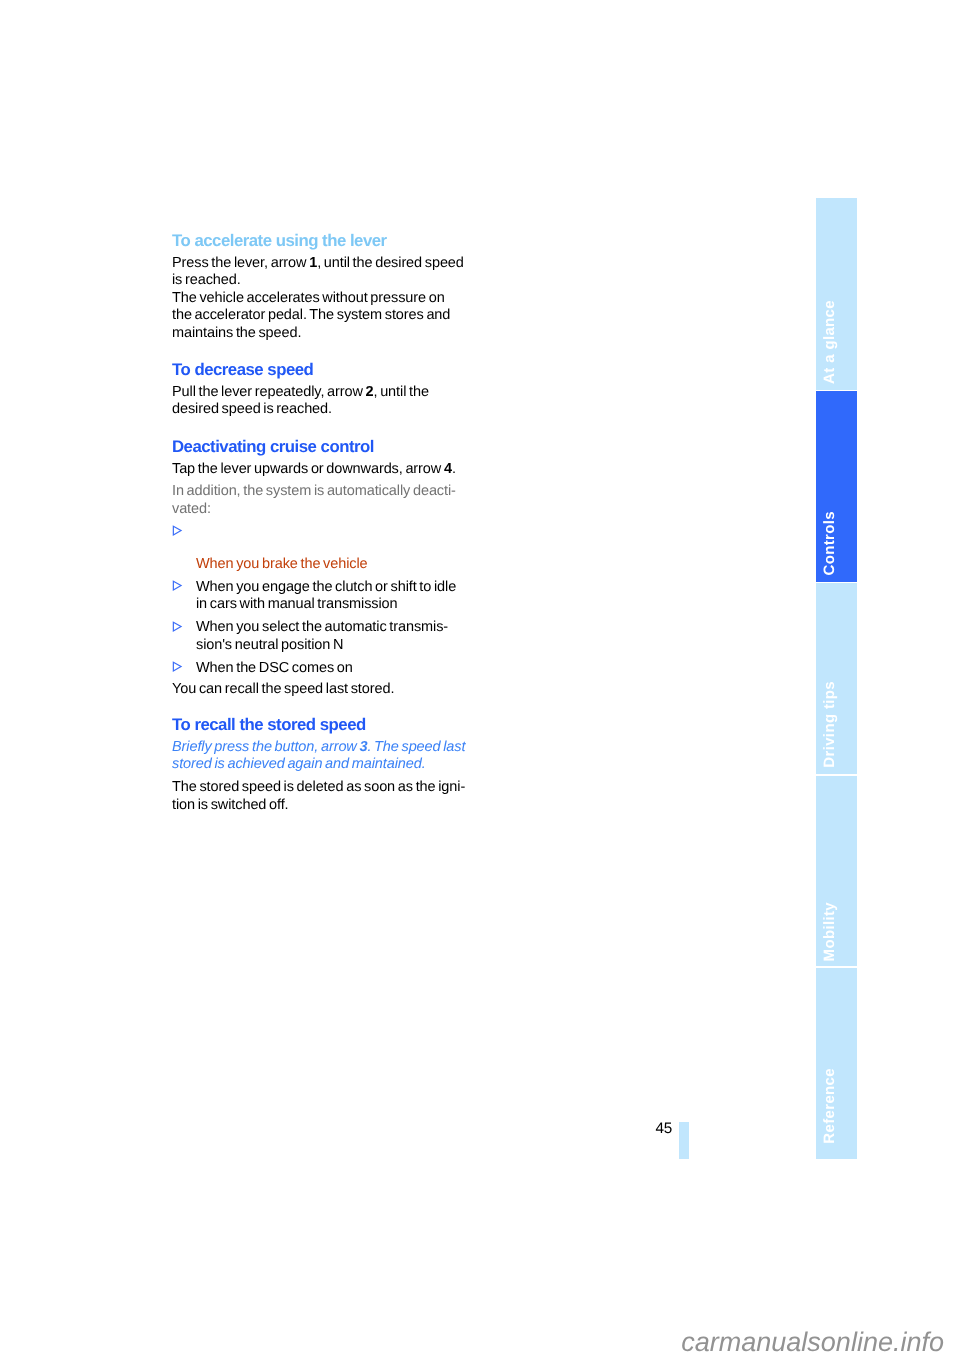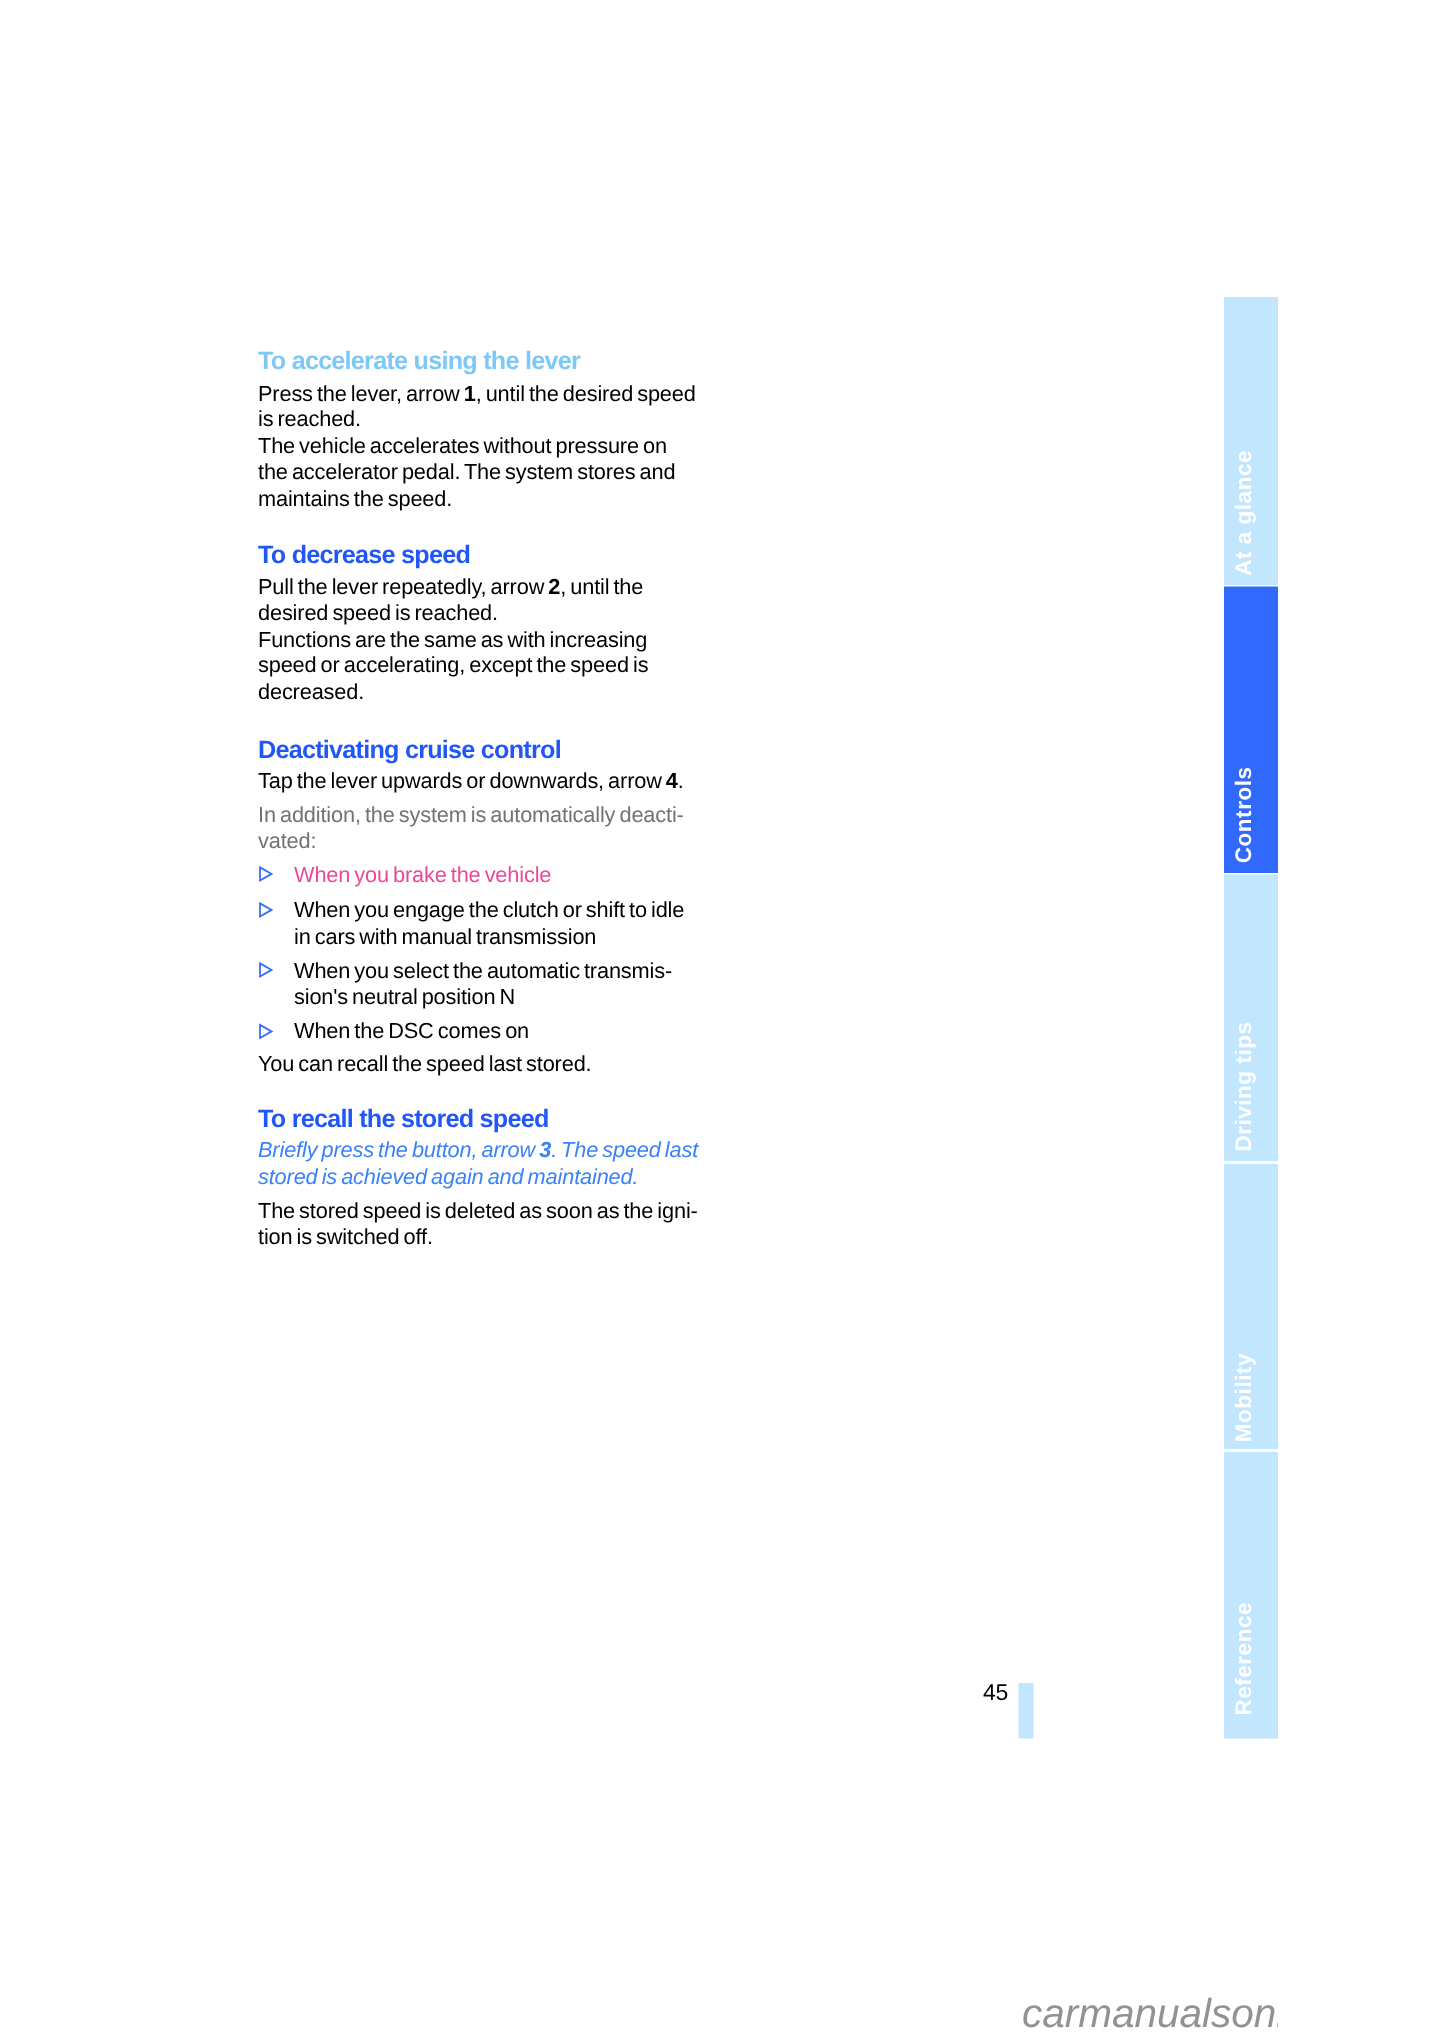--- a/index.html
+++ b/index.html
@@ -1,19 +1,19 @@
 <!DOCTYPE html>
 <html><head>
 <meta charset="utf-8">
 <title>Manual page</title>
 <style>
   html,body{margin:0;padding:0;background:#ffffff;}
   body{width:960px;height:1358px;font-family:"Liberation Sans",sans-serif;
         -webkit-font-smoothing:antialiased;text-rendering:geometricPrecision;}
-  .page{position:relative;width:852px;height:1358px;overflow:hidden;background:#fff;}
+  .page{position:relative;width:960px;height:1358px;overflow:hidden;background:#fff;}
 
   
   .content{position:absolute;left:172px;top:231.3px;width:310px;}
   .sec{margin:0;}
   .sec-head{font-size:16.8px;font-weight:bold;line-height:19px;margin:0 0 4.5px 0;
             letter-spacing:-0.5px;white-space:nowrap;}
   .para{font-size:14.5px;line-height:17.5px;color:#000;margin:0 0 5.2px 0;
         letter-spacing:-0.1px;word-spacing:-1.2px;white-space:nowrap;}
   .para.tight{margin-top:-5.2px;}
   .bl{display:flex;margin:0 0 5.6px 0;}
@@ -46,34 +46,33 @@
   <div class="content" id="content">
       <div class="sec">
         <div class="sec-head" style="color: rgb(126, 200, 245);">To accelerate using the lever</div>
         <div class="para" style="color: rgb(0, 0, 0);"><span><span>Press the lever, arrow </span><b>1</b><span>, until the desired speed</span></span><br><span>is reached.</span></div>
         <div class="para tight" style="color: rgb(0, 0, 0);"><span>The vehicle accelerates without pressure on</span><br><span>the accelerator pedal. The system stores and</span><br><span>maintains the speed.</span></div>
       </div>
       <div class="sec-gap"></div>
       <div class="sec">
         <div class="sec-head" style="color: rgb(33, 88, 245);">To decrease speed</div>
         <div class="para" style="color: rgb(0, 0, 0);"><span><span>Pull the lever repeatedly, arrow </span><b>2</b><span>, until the</span></span><br><span>desired speed is reached.</span></div>
-        <div class="para tight" style="color: rgb(0, 0, 0);"><span>Functions are the same as with increasing</span><br><span>speed or accelerating, except the speed is</span><br><span>decreased.</span></div>
       </div>
       <div class="sec-gap"></div>
       <div class="sec">
         <div class="sec-head" style="color: rgb(33, 88, 245);">Deactivating cruise control</div>
         <div class="para" style="color: rgb(0, 0, 0);"><span><span>Tap the lever upwards or downwards, arrow </span><b>4</b><span>.</span></span></div>
         <div class="para" style="color: #737373;"><span>In addition, the system is automatically deacti-</span><br><span>vated:</span></div>
         <div class="bl">
           <span class="bl-mark">
             <svg width="11" height="11" viewBox="0 0 11 11">
               <path d="M1.35 1.25 L9.05 5.6 L1.35 9.95 Z" fill="none" stroke="#3b6ef8" stroke-width="1.2" stroke-linejoin="miter"></path>
             </svg>
           </span>
-          <span class="bl-text" style="color: #ec4899;"><span>When you brake the vehicle</span></span>
+          <span class="bl-text" style="color: #c2410c; margin-top: 32px;"><span>When you brake the vehicle</span></span>
         </div>
         <div class="bl">
           <span class="bl-mark">
             <svg width="11" height="11" viewBox="0 0 11 11">
               <path d="M1.35 1.25 L9.05 5.6 L1.35 9.95 Z" fill="none" stroke="#3b6ef8" stroke-width="1.2" stroke-linejoin="miter"></path>
             </svg>
           </span>
           <span class="bl-text" style="color: rgb(0, 0, 0);"><span>When you engage the clutch or shift to idle</span><br><span>in cars with manual transmission</span></span>
         </div>
         <div class="bl">

